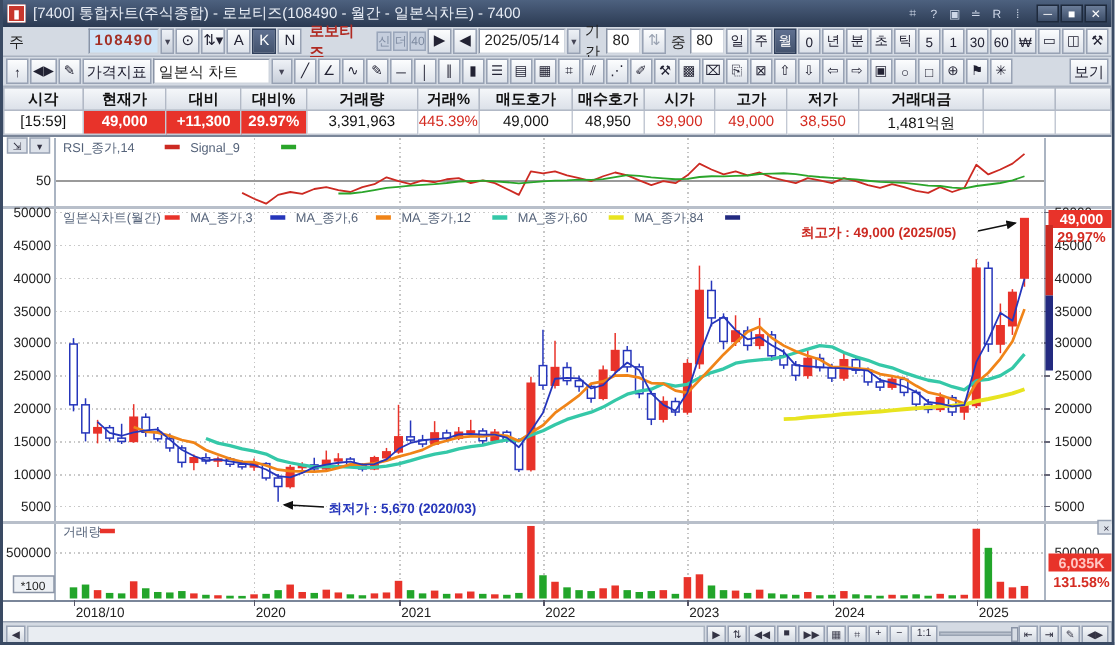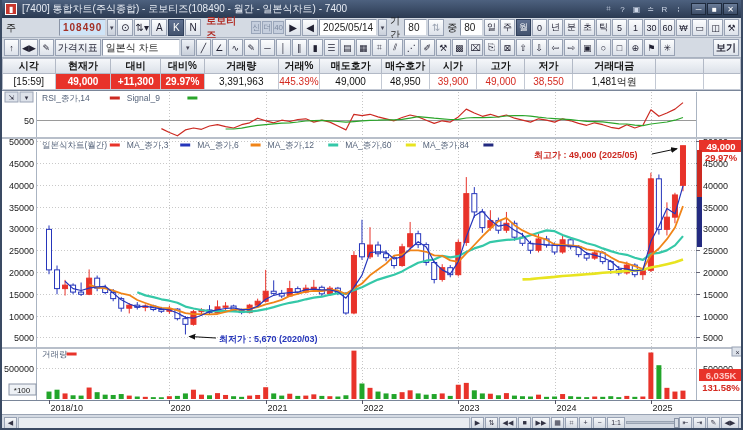--- a/index.html
+++ b/index.html
@@ -149,21 +149,21 @@
       <div class="btn sm">⇧</div>
       <div class="btn sm">⇩</div>
       <div class="btn sm">⇦</div>
       <div class="btn sm">⇨</div>
       <div class="btn sm">▣</div>
       <div class="btn sm">○</div>
       <div class="btn sm">□</div>
       <div class="btn sm">⊕</div>
       <div class="btn sm">⚑</div>
       <div class="btn sm">✳</div>
-      <div class="btn" style="margin-left: auto; font-weight: bold;">보기</div>
+      <div class="btn" style="margin-left: auto;">보기</div>
     </div>
 
   <div id="quote">
       <div class="qcol" style="width: 54px;">
         <div class="qh">시각</div>
         <div class="qv">[15:59]</div>
       </div>
       <div class="qcol" style="width: 56px;">
         <div class="qh">현재가</div>
         <div class="qv redbg">49,000</div>

